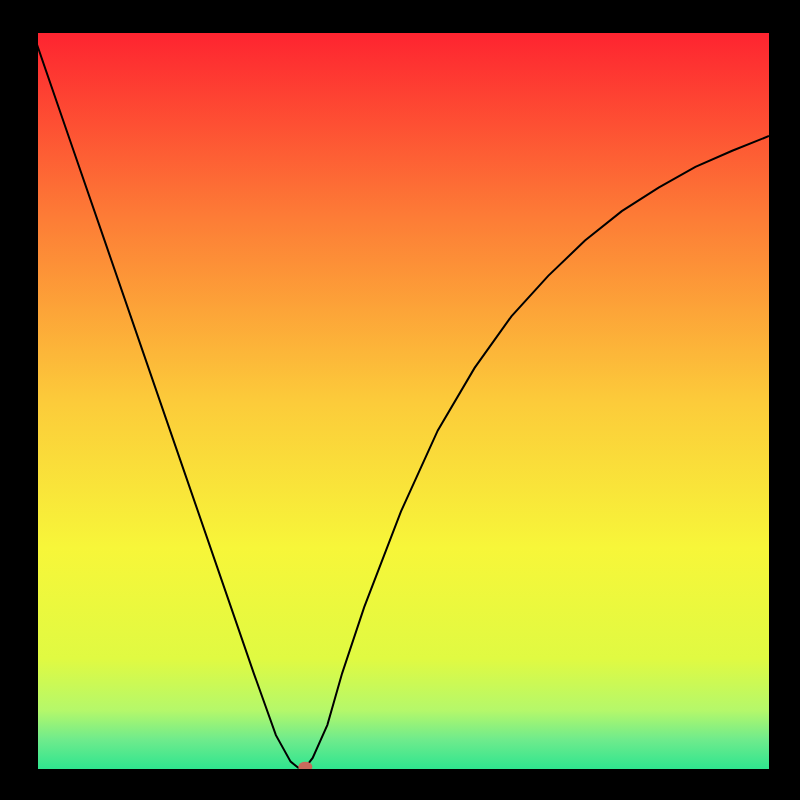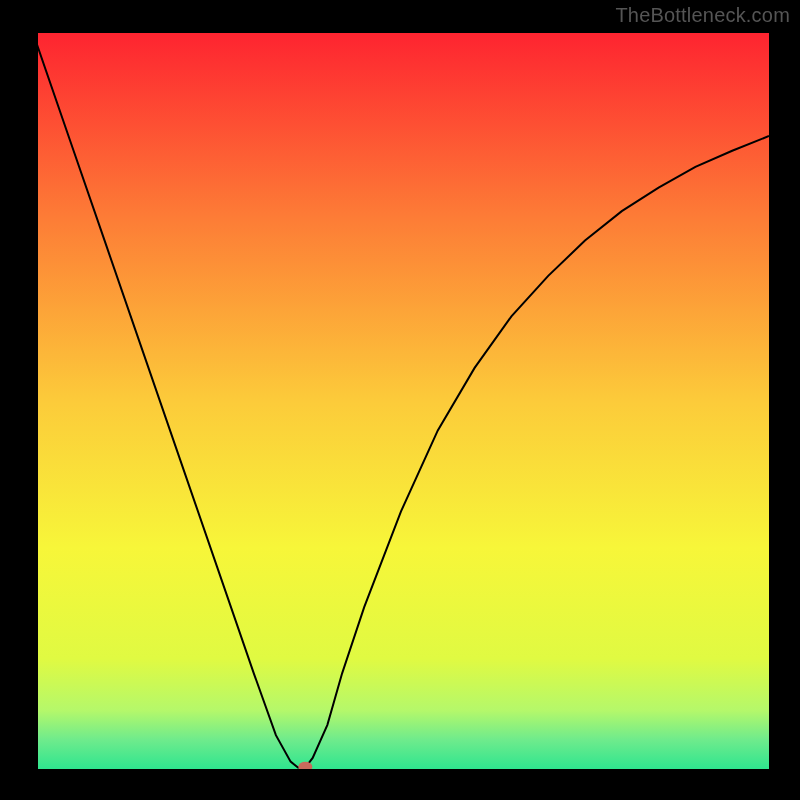--- a/index.html
+++ b/index.html
@@ -57,15 +57,14 @@
     <rect id="plotBg" x="33" y="33" width="736" height="736" fill="url(#bgGrad)"></rect>
 
     <rect id="leftStrip" x="33" y="33" width="5" height="736" fill="#000000"></rect>
 
     <g clip-path="url(#plotClip)">
       <path id="curvePath" fill="none" stroke="#000000" stroke-width="2" d="M33.00 33.00 L69.80 139.72 L106.60 246.44 L143.40 353.16 L180.20 459.88 L217.00 566.60 L253.80 673.32 L275.88 735.14 L290.60 761.64 L297.96 767.53 L305.32 767.53 L312.68 757.96 L327.40 724.84 L342.12 673.32 L364.20 607.08 L401.00 511.40 L437.80 430.44 L474.60 367.88 L511.40 316.36 L548.20 275.88 L585.00 240.55 L621.80 211.11 L658.60 187.56 L695.40 166.95 L732.20 150.76 L769.00 136.04"></path>
       <ellipse id="markerDot" cx="305.32" cy="766.79" rx="7" ry="5" fill="#c96a5c"></ellipse>
     </g>
   </svg>
 
-  <div class="watermark">TheBottleneck.com</div>
 
 </div>
 
 </body></html>

